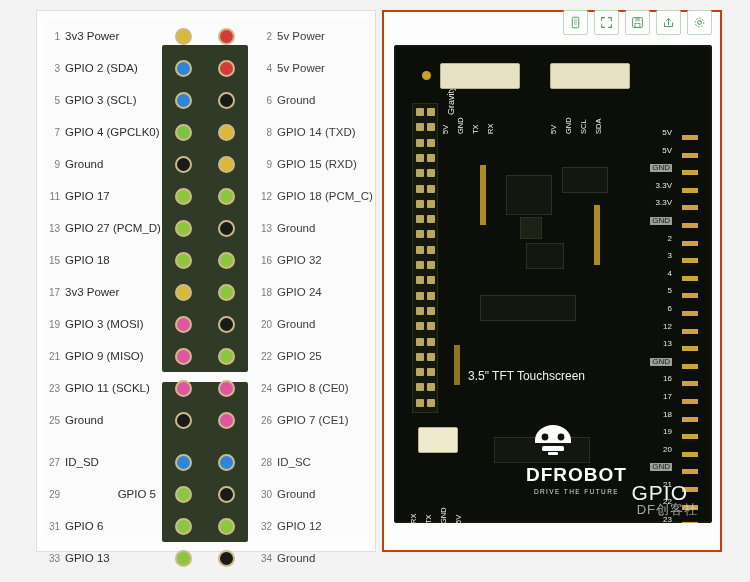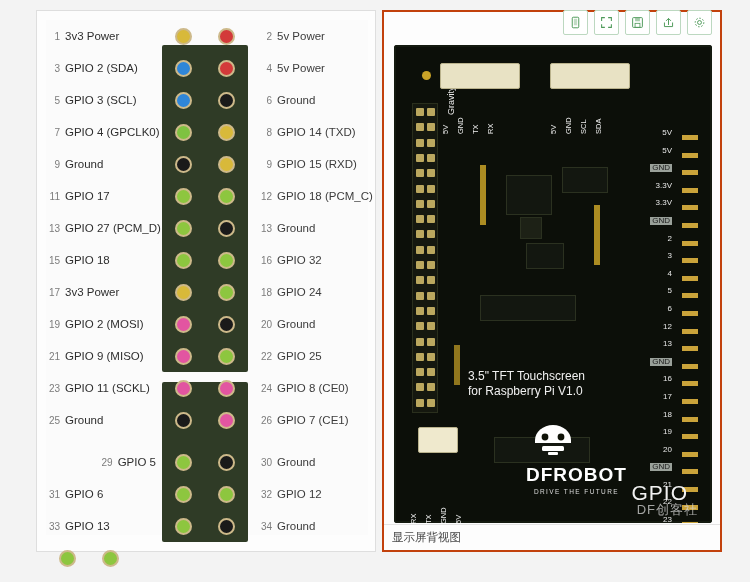--- a/index.html
+++ b/index.html
@@ -274,21 +274,21 @@
               <span class="pin" style="background: rgb(141, 198, 63);"></span>
             </div>
             <div class="rlbl">
               <span class="num">18</span>
               <span class="nm">GPIO 24</span>
             </div>
           </div>
           <div class="row">
             <div class="lbl" style="justify-content: flex-start;">
               <span class="num">19</span>
-              <span class="nm">GPIO 2 (MOSI)</span>
+              <span class="nm">GPIO 3 (MOSI)</span>
             </div>
             <div class="pins">
               <span class="pin" style="background: rgb(226, 85, 161);"></span>
               <span class="pin" style="background: rgb(26, 26, 26);"></span>
             </div>
             <div class="rlbl">
               <span class="num">20</span>
               <span class="nm">Ground</span>
             </div>
           </div>
@@ -329,21 +329,35 @@
               <span class="pin" style="background: rgb(26, 26, 26);"></span>
               <span class="pin" style="background: rgb(226, 85, 161);"></span>
             </div>
             <div class="rlbl">
               <span class="num">26</span>
               <span class="nm">GPIO 7 (CE1)</span>
             </div>
           </div>
           <div class="gap"></div>
           <div class="row">
-            <div class="lbl" style="justify-content: flex-end;">
+            <div class="lbl" style="justify-content: flex-start;">
+              <span class="num">27</span>
+              <span class="nm">ID_SD</span>
+            </div>
+            <div class="pins">
+              <span class="pin" style="background: rgb(47, 134, 216);"></span>
+              <span class="pin" style="background: rgb(47, 134, 216);"></span>
+            </div>
+            <div class="rlbl">
+              <span class="num">28</span>
+              <span class="nm">ID_SC</span>
+            </div>
+          </div>
+          <div class="row">
+            <div class="lbl" style="justify-content: space-between;">
               <span class="num">29</span>
               <span class="nm">GPIO 5</span>
             </div>
             <div class="pins">
               <span class="pin" style="background: rgb(141, 198, 63);"></span>
               <span class="pin" style="background: rgb(26, 26, 26);"></span>
             </div>
             <div class="rlbl">
               <span class="num">30</span>
               <span class="nm">Ground</span>
@@ -551,21 +565,20 @@
       <div class="chip" style="left:168px;top:122px;width:46px;height:26px;"></div>
       <div class="chip" style="left:126px;top:172px;width:22px;height:22px;background:#1d2116;"></div>
 
       <div class="gold" style="position:absolute;left:86px;top:120px;width:6px;height:60px;opacity:.85;"></div>
       <div class="gold" style="position:absolute;left:200px;top:160px;width:6px;height:60px;opacity:.85;"></div>
       <div class="gold" style="position:absolute;left:60px;top:300px;width:6px;height:40px;opacity:.7;"></div>
       <div class="gold" style="position:absolute;left:28px;top:26px;width:9px;height:9px;border-radius:50%;"></div>
 
       <div class="title35">
         <div>3.5" TFT Touchscreen</div>
-        <div>for Raspberry Pi V1.0</div>
       </div>
 
       <div class="robot-head">
         <svg width="58" height="34" viewBox="0 0 58 34">
           <path d="M29 2c10 0 18 7 18 15v3H11v-3C11 9 19 2 29 2z" fill="#ffffff"></path>
           <circle cx="21" cy="14" r="3.4" fill="#101308"></circle>
           <circle cx="37" cy="14" r="3.4" fill="#101308"></circle>
           <rect x="18" y="23" width="22" height="5" rx="1.5" fill="#ffffff"></rect>
           <rect x="24" y="29" width="10" height="3" rx="1" fill="#ffffff"></rect>
         </svg>
@@ -574,18 +587,14 @@
       <div class="dfrobot">
         <div class="brand">DFROBOT</div>
         <div class="slogan">DRIVE THE FUTURE</div>
       </div>
 
       <div class="gpio-big">GPIO</div>
 
       <div class="wmark">DF创客社</div>
     </div>
 
-    <div class="caption-bar">
-      <span>显示屏背视图</span>
-      <span></span>
-    </div>
   </div>
 </div>
 
 </body></html>

